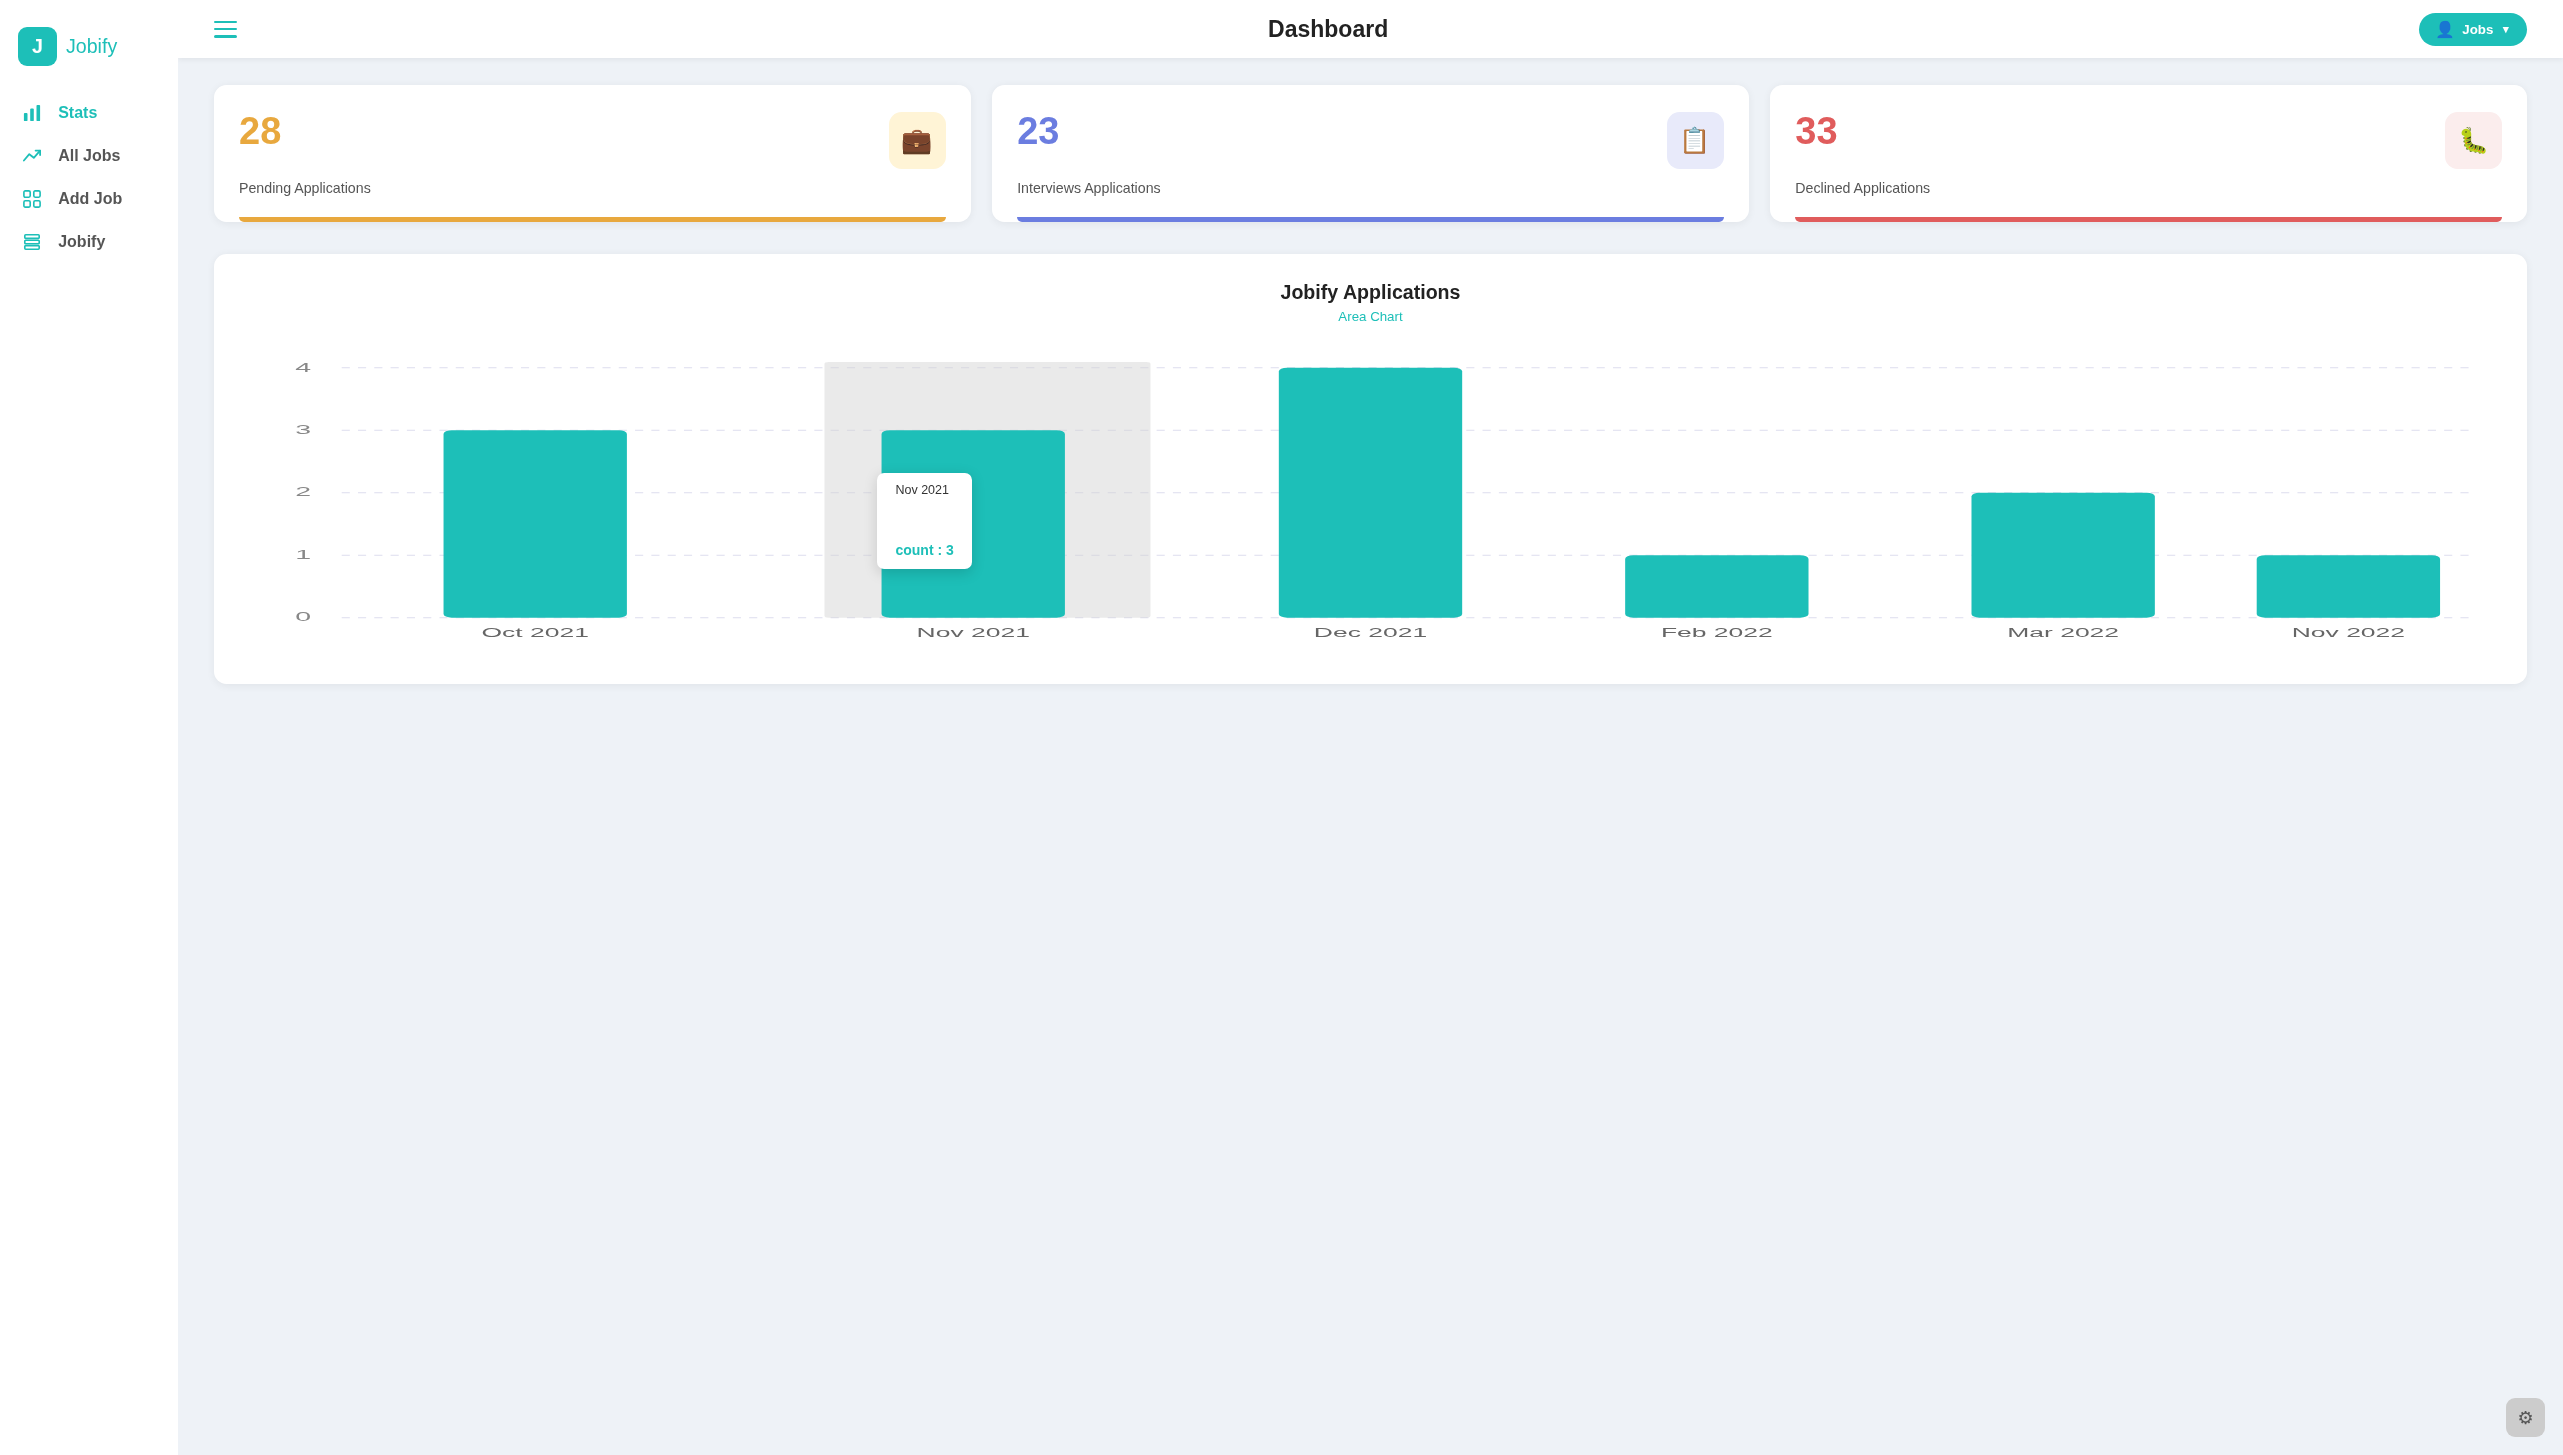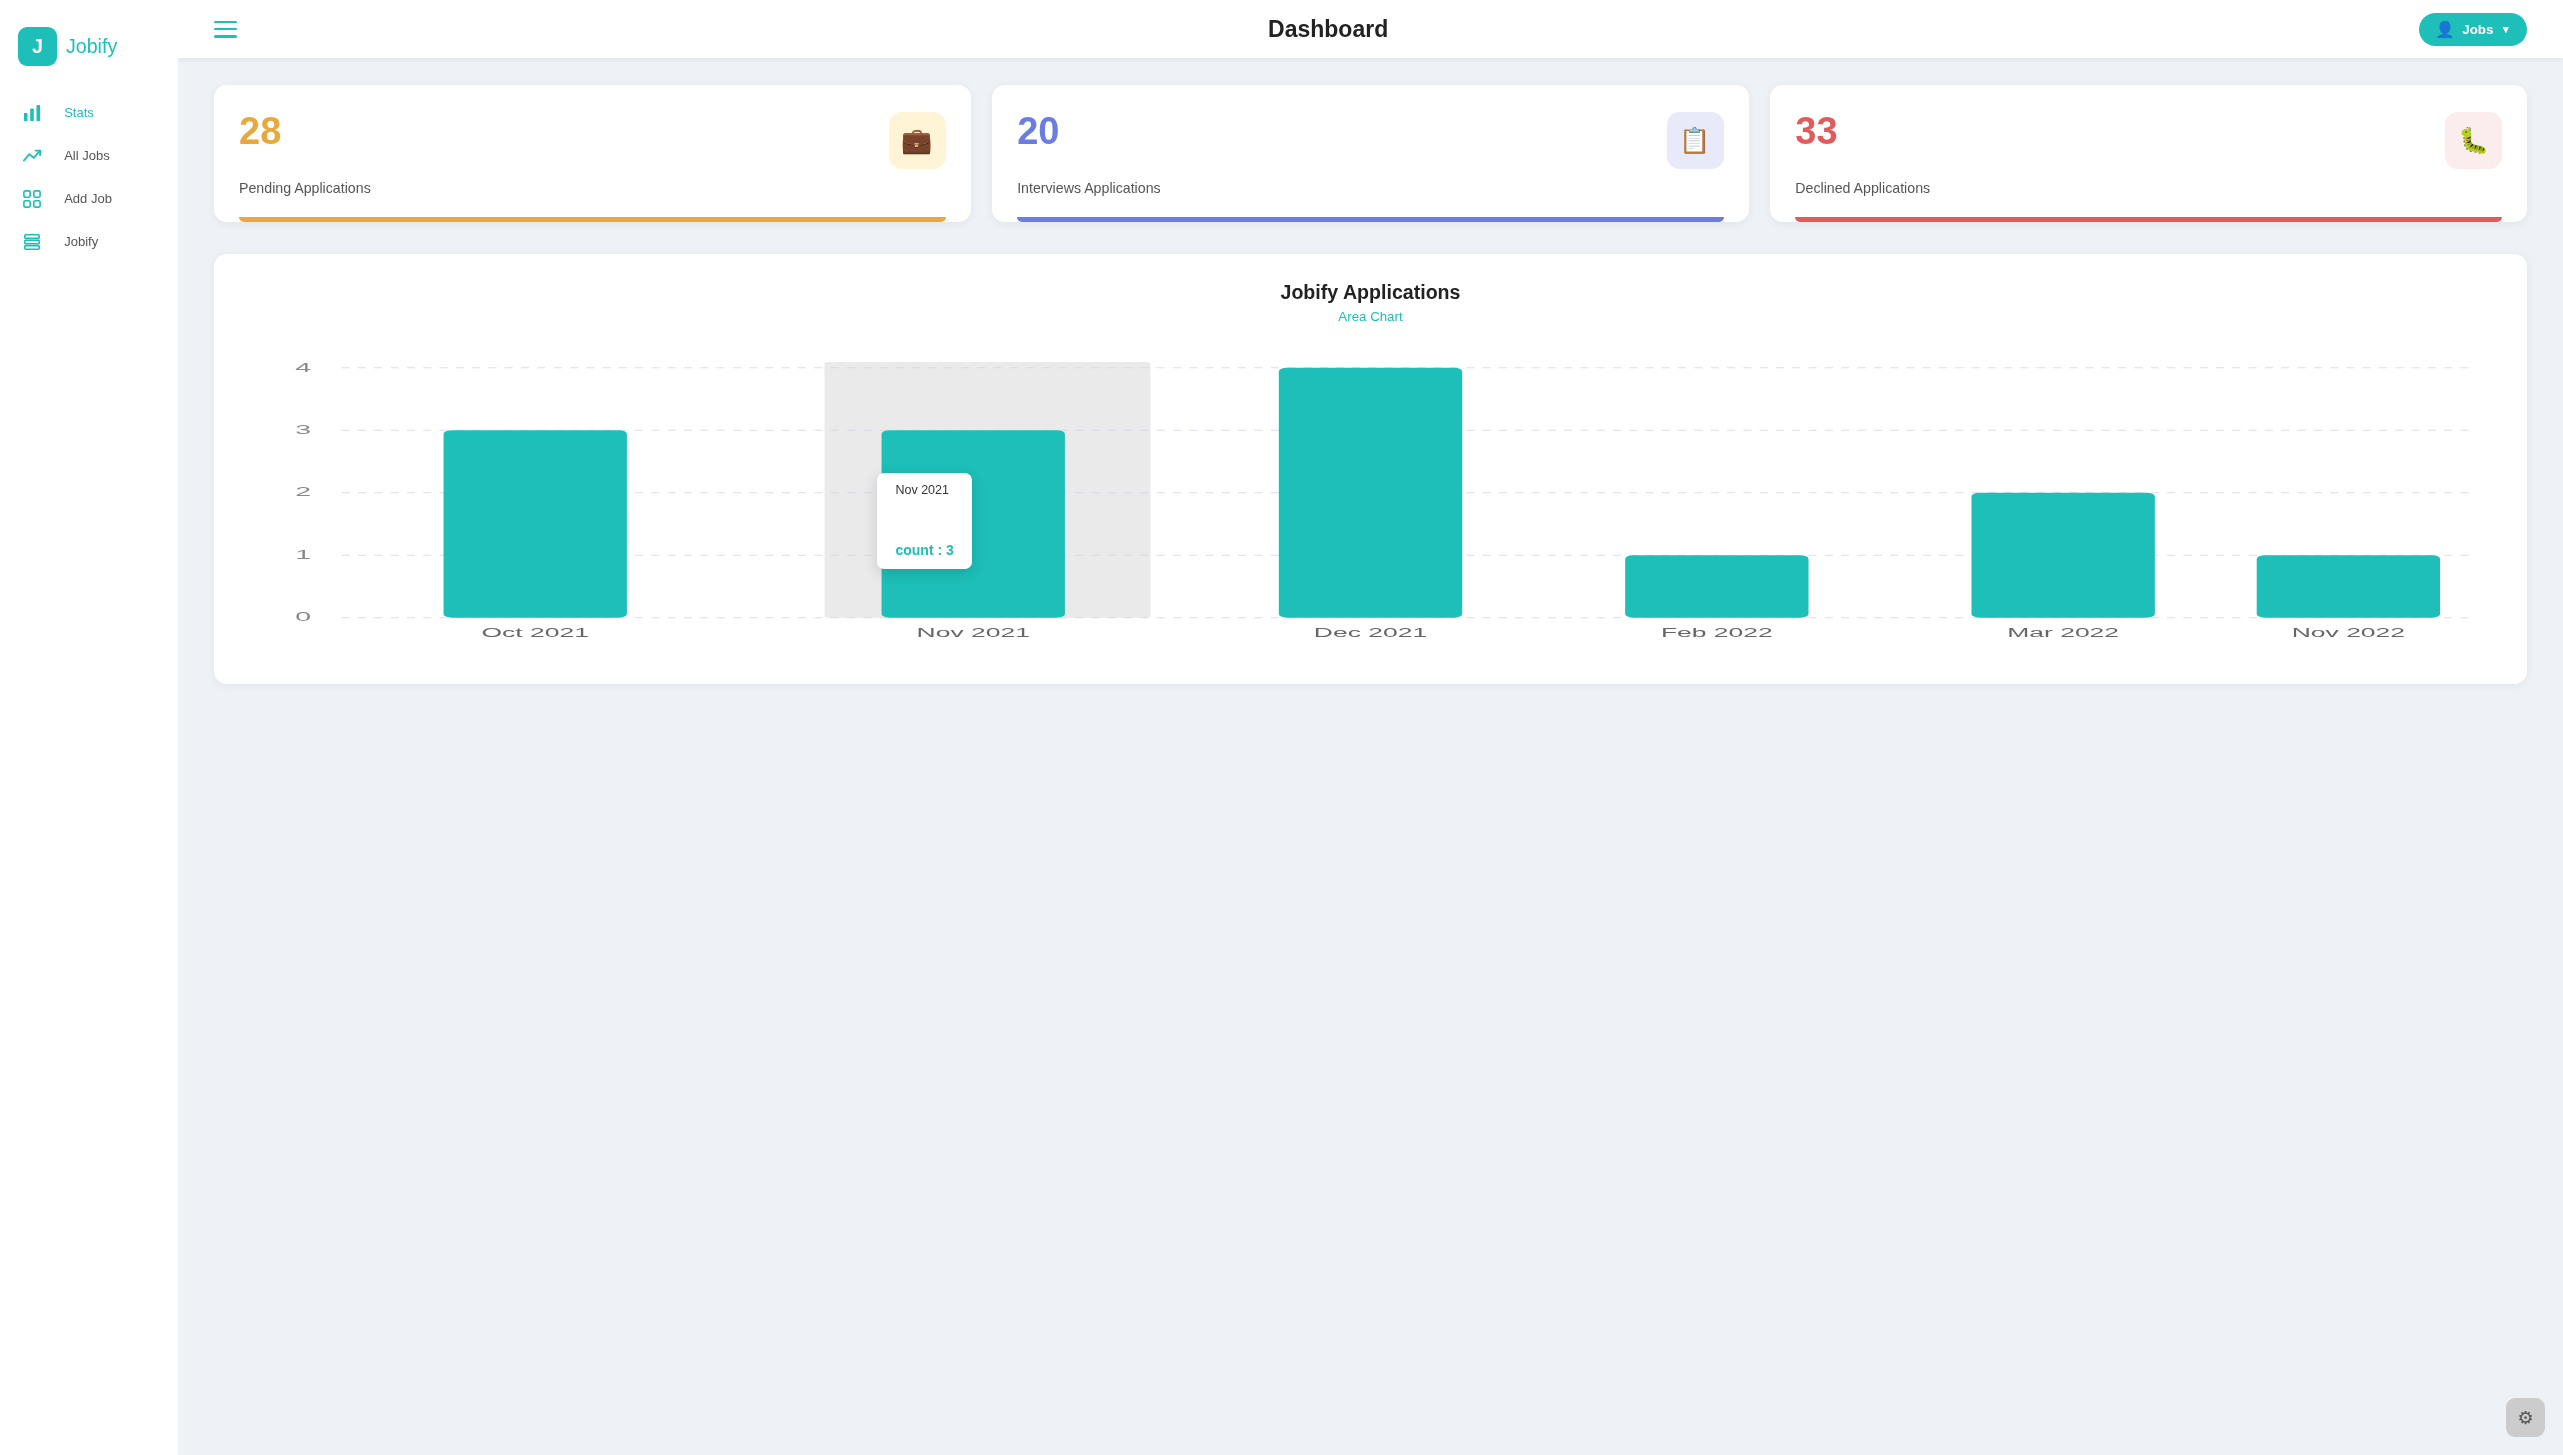--- a/index.html
+++ b/index.html
@@ -40,27 +40,27 @@
     }
     .sidebar-nav {
       display: flex;
       flex-direction: column;
       gap: 3.6px;
       padding: 0 9px;
     }
     .sidebar-item {
       display: flex;
       align-items: center;
-      gap: 23px;
+      gap: 17px;
       padding: 10.7px 14.2px;
       border-radius: 7.1px;
       cursor: pointer;
       color: #555;
-      font-size: 13px;
-      font-weight: 400;
+      font-size: 16px;
+      font-weight: 700;
       transition: background 0.2s;
     }
     .sidebar-item.active { color: #1DBFB8; }
     .sidebar-item .nav-icon {
       width: 18px;
       height: 18px;
       display: flex;
       align-items: center;
       justify-content: center;
       color: #1DBFB8;
@@ -336,21 +336,21 @@
             <span style="font-size:25px;">💼</span>
           </div>
         </div>
         <div class="stat-label">Pending Applications</div>
         <div class="stat-card-bottom-bar" style="background:#E8A83E;"></div>
       </div>
 
       <div class="stat-card">
         <div class="stat-card-inner">
           <div>
-            <div class="stat-number" style="color:#6B7DE0;">20</div>
+            <div class="stat-number" style="color:#6B7DE0;">23</div>
           </div>
           <div class="stat-icon-wrap" style="background:#E8EAFA;">
             <span style="font-size:25px;">📋</span>
           </div>
         </div>
         <div class="stat-label">Interviews Applications</div>
         <div class="stat-card-bottom-bar" style="background:#6B7DE0;"></div>
       </div>
 
       <div class="stat-card">

